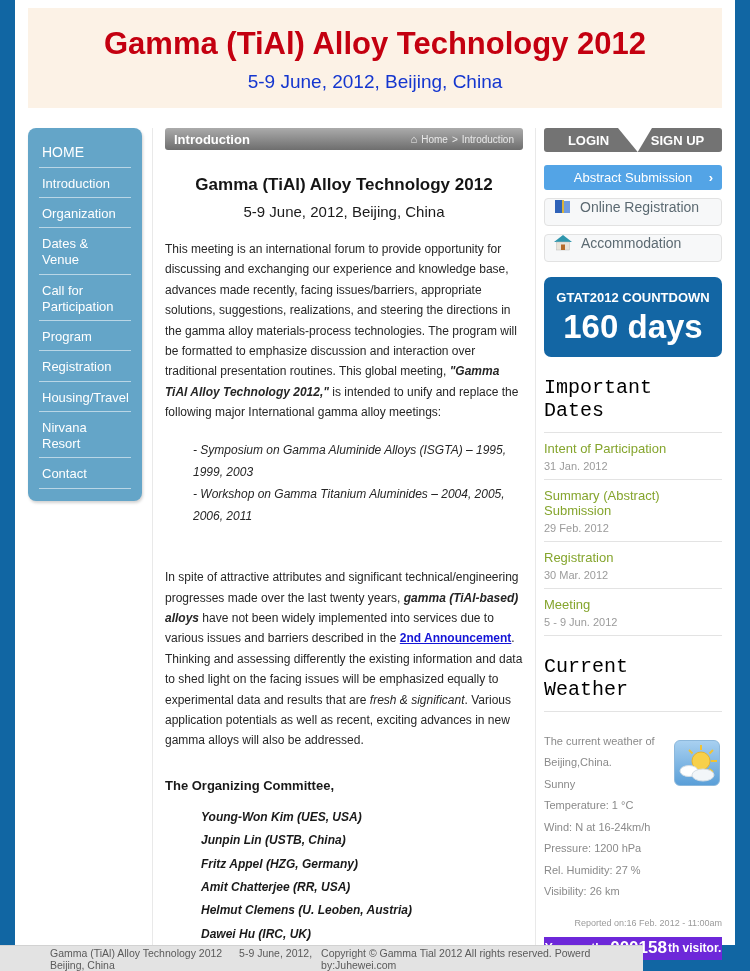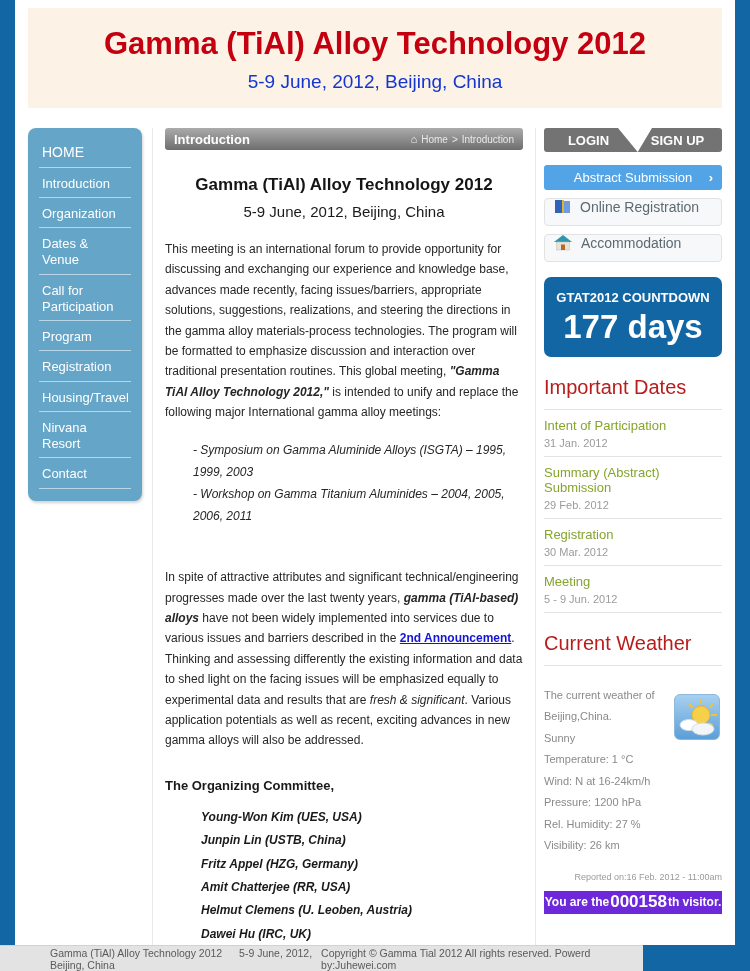--- a/index.html
+++ b/index.html
@@ -102,21 +102,21 @@
     color:#5c6a72; font-size:14px; cursor:pointer;
   }
 
   .countdown {
     margin-top:15px; background:#1366a4; border-radius:7px;
     padding:13px 0 11px; text-align:center; color:#fff;
   }
   .countdown-label { font-size:13px; font-weight:bold; }
   .countdown-value { font-size:33px; font-weight:bold; margin-top:3px; }
 
-  .side-heading { margin-top:19px; font-size:20px; color:#b91c1c; }
+  .side-heading { margin-top:19px; font-size:20px; color:#000000;font-family:Liberation Mono, monospace; }
   .date-list { margin-top:10px; border-top:1px solid #e3e3e3; }
   .date-item { border-bottom:1px solid #e3e3e3; padding:8px 0 7px; cursor:pointer; }
   .date-title { color:#85a52d; font-size:13px; }
   .date-value { color:#9b9b9b; font-size:11px; margin-top:4px; }
 
   .weather-block { position:relative; margin-top:10px; padding-top:19px; border-top:1px solid #e3e3e3; }
   .weather-line { font-size:11px; color:#8a8a8a; line-height:1.95; }
   .weather-icon {
     position:absolute; right:2px; top:28px; width:46px; height:46px;
     border-radius:6px; background:linear-gradient(#a8d0f0,#5a9fd8);
@@ -235,21 +235,21 @@
             <polygon points="9,0 18,7 0,7" fill="#2e96ad"></polygon>
             <rect x="2.5" y="7" width="13" height="8" fill="#e9e4da" stroke="#bbb" stroke-width="0.5"></rect>
             <rect x="7" y="9.5" width="4" height="5.5" fill="#b56a28"></rect>
           </svg>
         </span>
         <span>Accommodation</span>
       </div>
 
       <div class="countdown">
         <div class="countdown-label">GTAT2012 COUNTDOWN</div>
-        <div class="countdown-value">177 days</div>
+        <div class="countdown-value">160 days</div>
       </div>
 
       <div class="side-heading">Important Dates</div>
       <div class="date-list">
         <div class="date-item">
           <div class="date-title">Intent of Participation</div>
           <div class="date-value">31 Jan. 2012</div>
         </div>
         <div class="date-item">
           <div class="date-title">Summary (Abstract) Submission</div>

